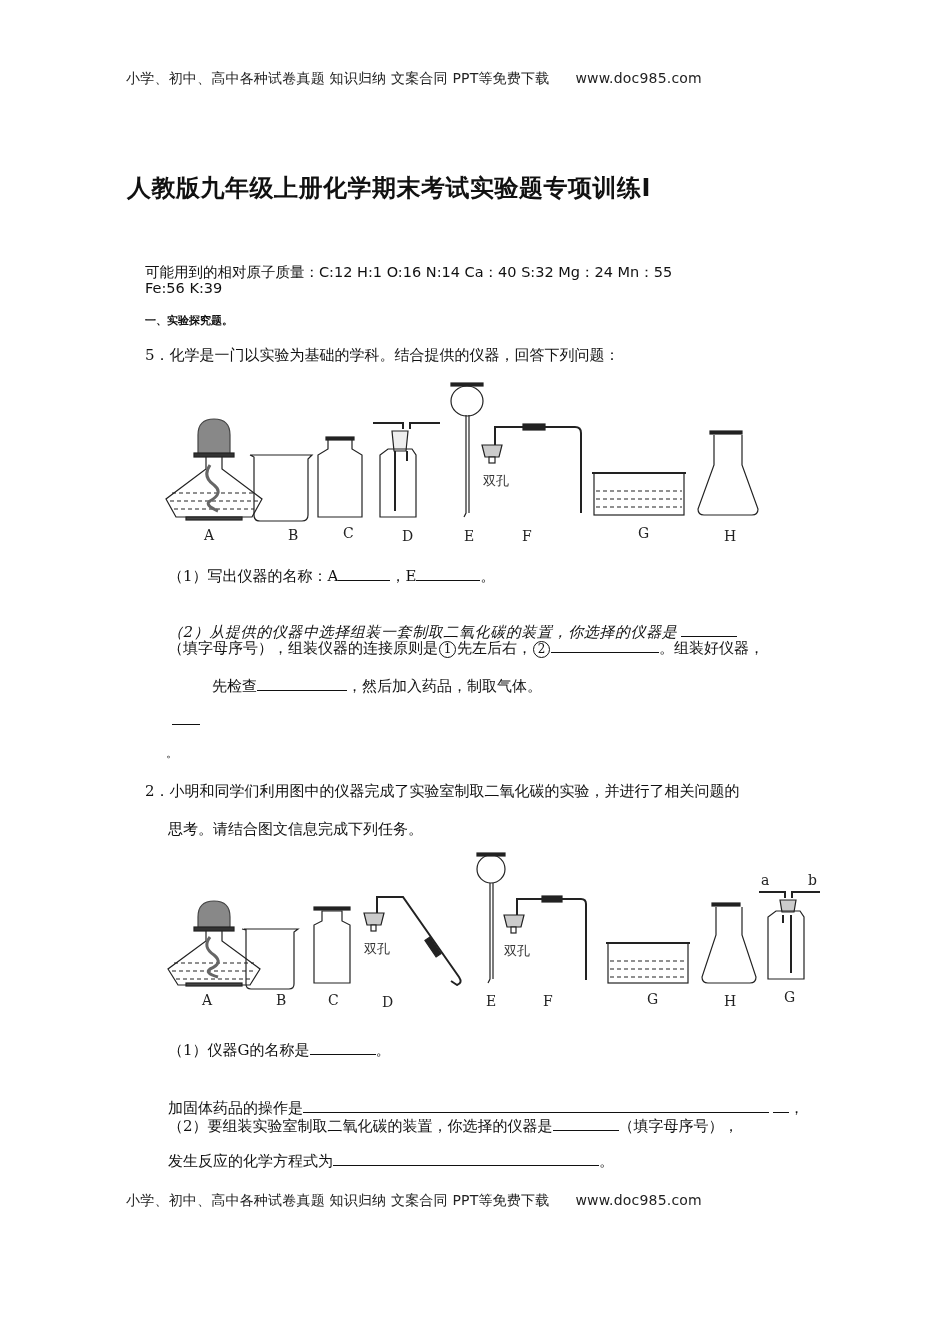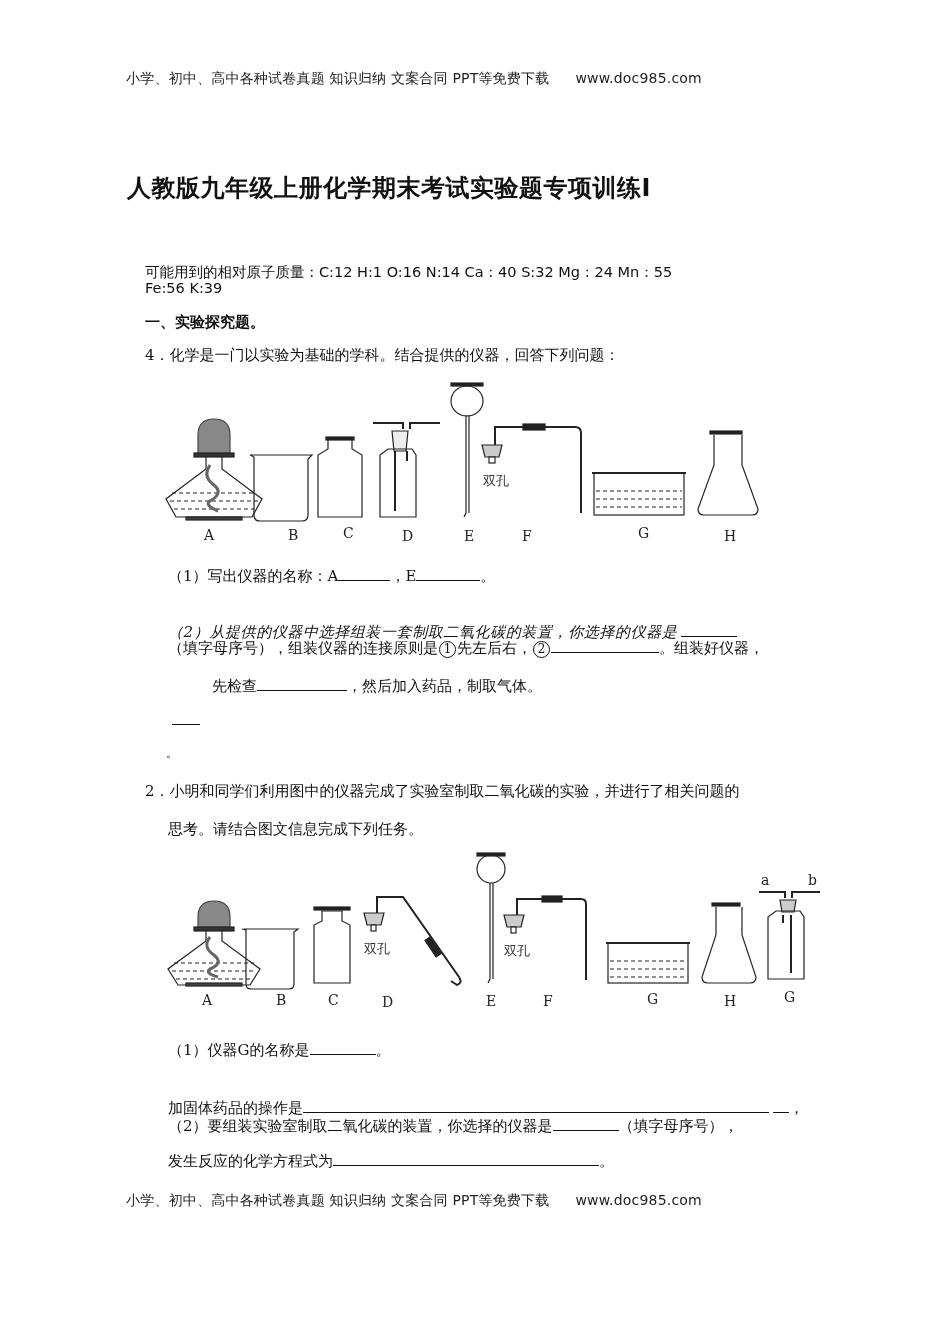--- a/index.html
+++ b/index.html
@@ -19,22 +19,22 @@
 <body>
 
 <div class="hdr" style="top:70px;">
   <span>小学、初中、高中各种试卷真题  知识归纳  文案合同  PPT等免费下载</span><span class="url">www.doc985.com</span>
 </div>
 
 <div class="title">人教版九年级上册化学期末考试实验题专项训练Ⅰ</div>
 
 <div class="line sans" style="top:263px;left:145px;font-size:14.5px;">可能用到的相对原子质量：C:12  H:1   O:16  N:14  Ca：40  S:32  Mg：24   Mn：55</div>
 <div class="line sans" style="top:280px;left:145px;font-size:14.5px;">Fe:56    K:39</div>
-<div class="line bold" style="top:313px;left:145px;font-size:15px;">一、实验探究题。</div>
-<div class="line" style="top:346px;left:145px;">4．化学是一门以实验为基础的学科。结合提供的仪器，回答下列问题：</div>
+<div class="line bold" style="top:313px;left:145px;font-size:11px;">一、实验探究题。</div>
+<div class="line" style="top:346px;left:145px;">5．化学是一门以实验为基础的学科。结合提供的仪器，回答下列问题：</div>
 
 <svg style="left:160px;top:375px;" width="620" height="175" viewBox="0 0 620 175" fill="none" stroke="#222" stroke-width="1.2">
 
   <g>
     <path d="M38 60 q0 -16 16 -16 q16 0 16 16 v20 h-32 z" fill="#888" stroke="#444"></path>
     <rect x="34" y="78" width="40" height="4" fill="#333"></rect>
     <path d="M46 82 v12 l-40 30 l10 18 h76 l10 -18 l-40 -30 v-12"></path>
     <path d="M12 118 h84" stroke-dasharray="4 3"></path>
     <path d="M10 126 h88" stroke-dasharray="4 3"></path>
     <path d="M14 134 h80" stroke-dasharray="4 3"></path>

